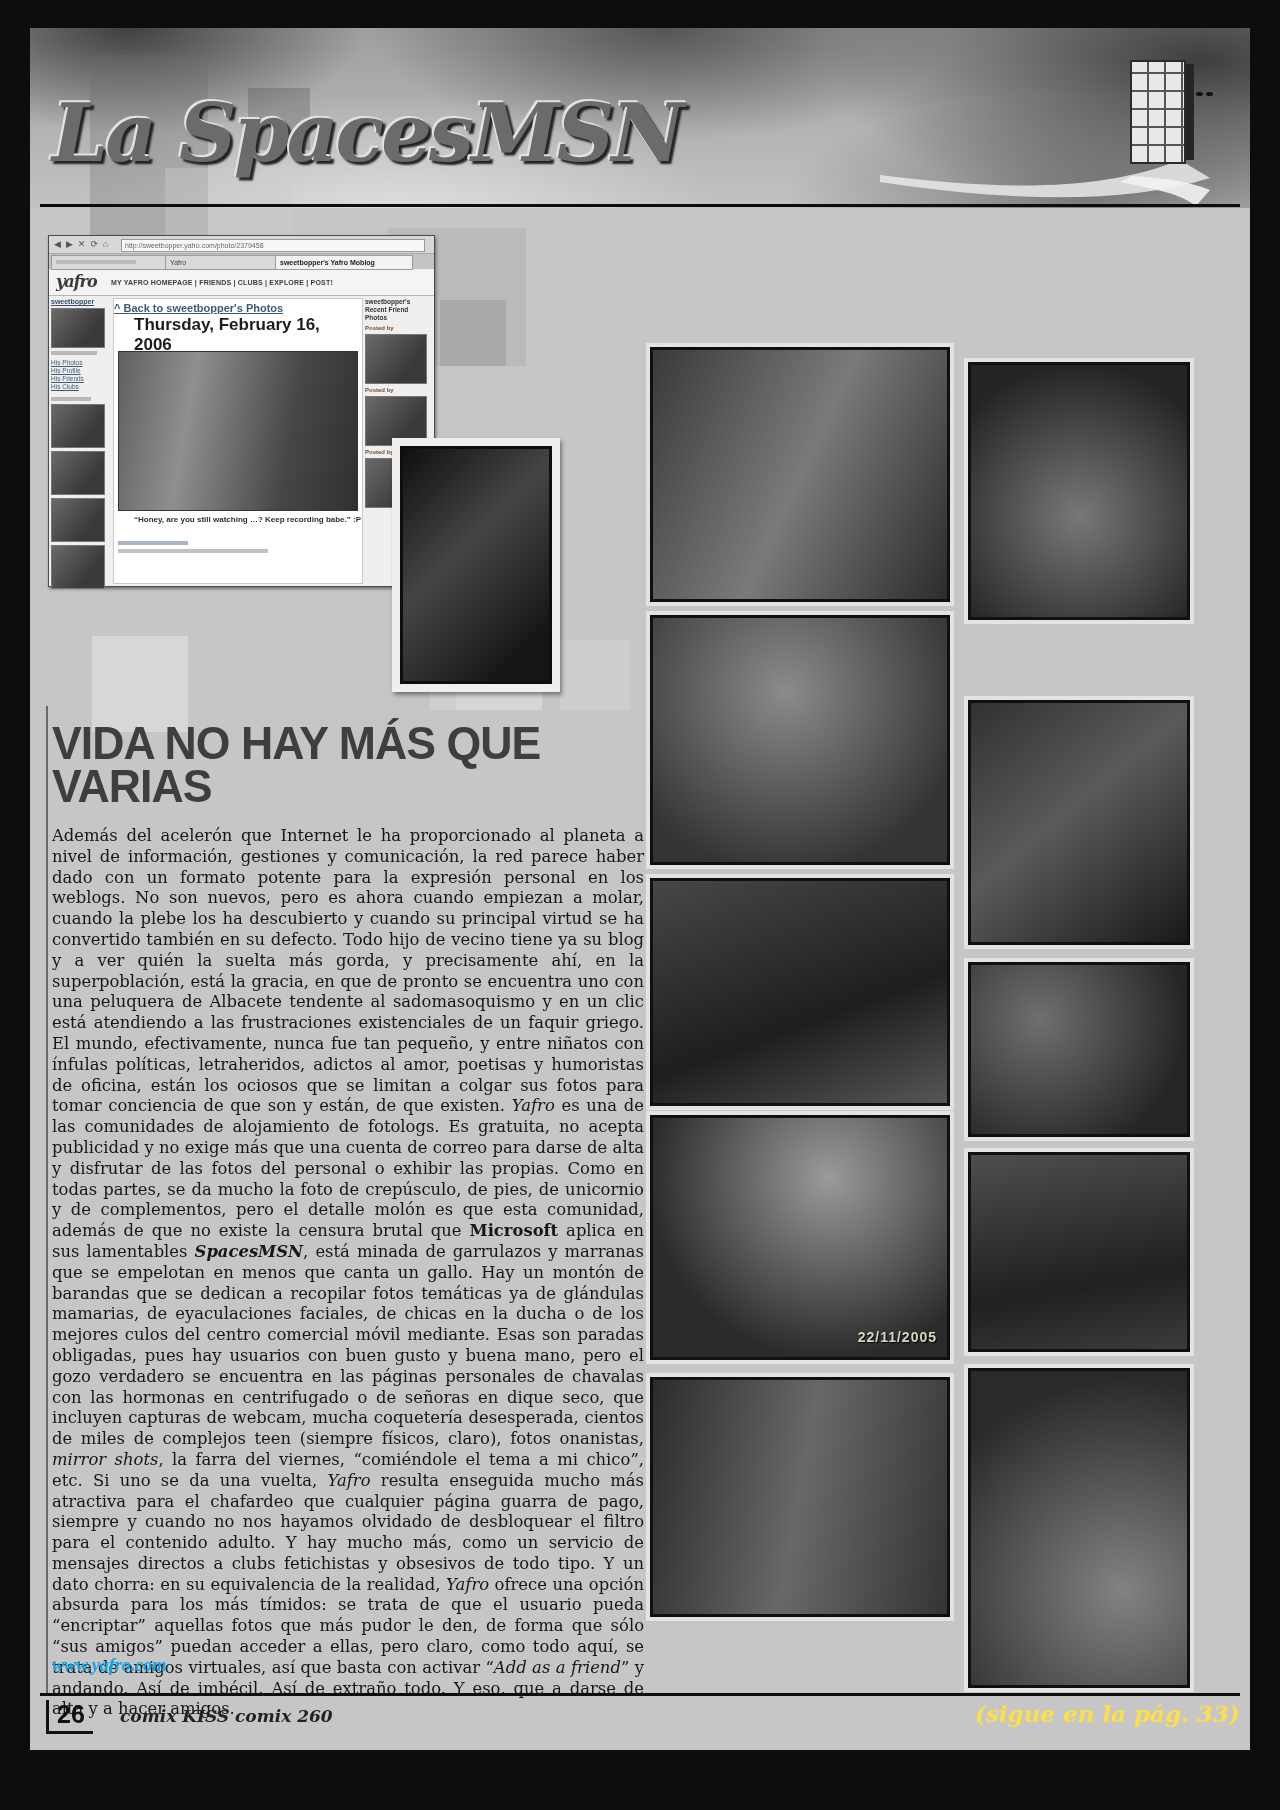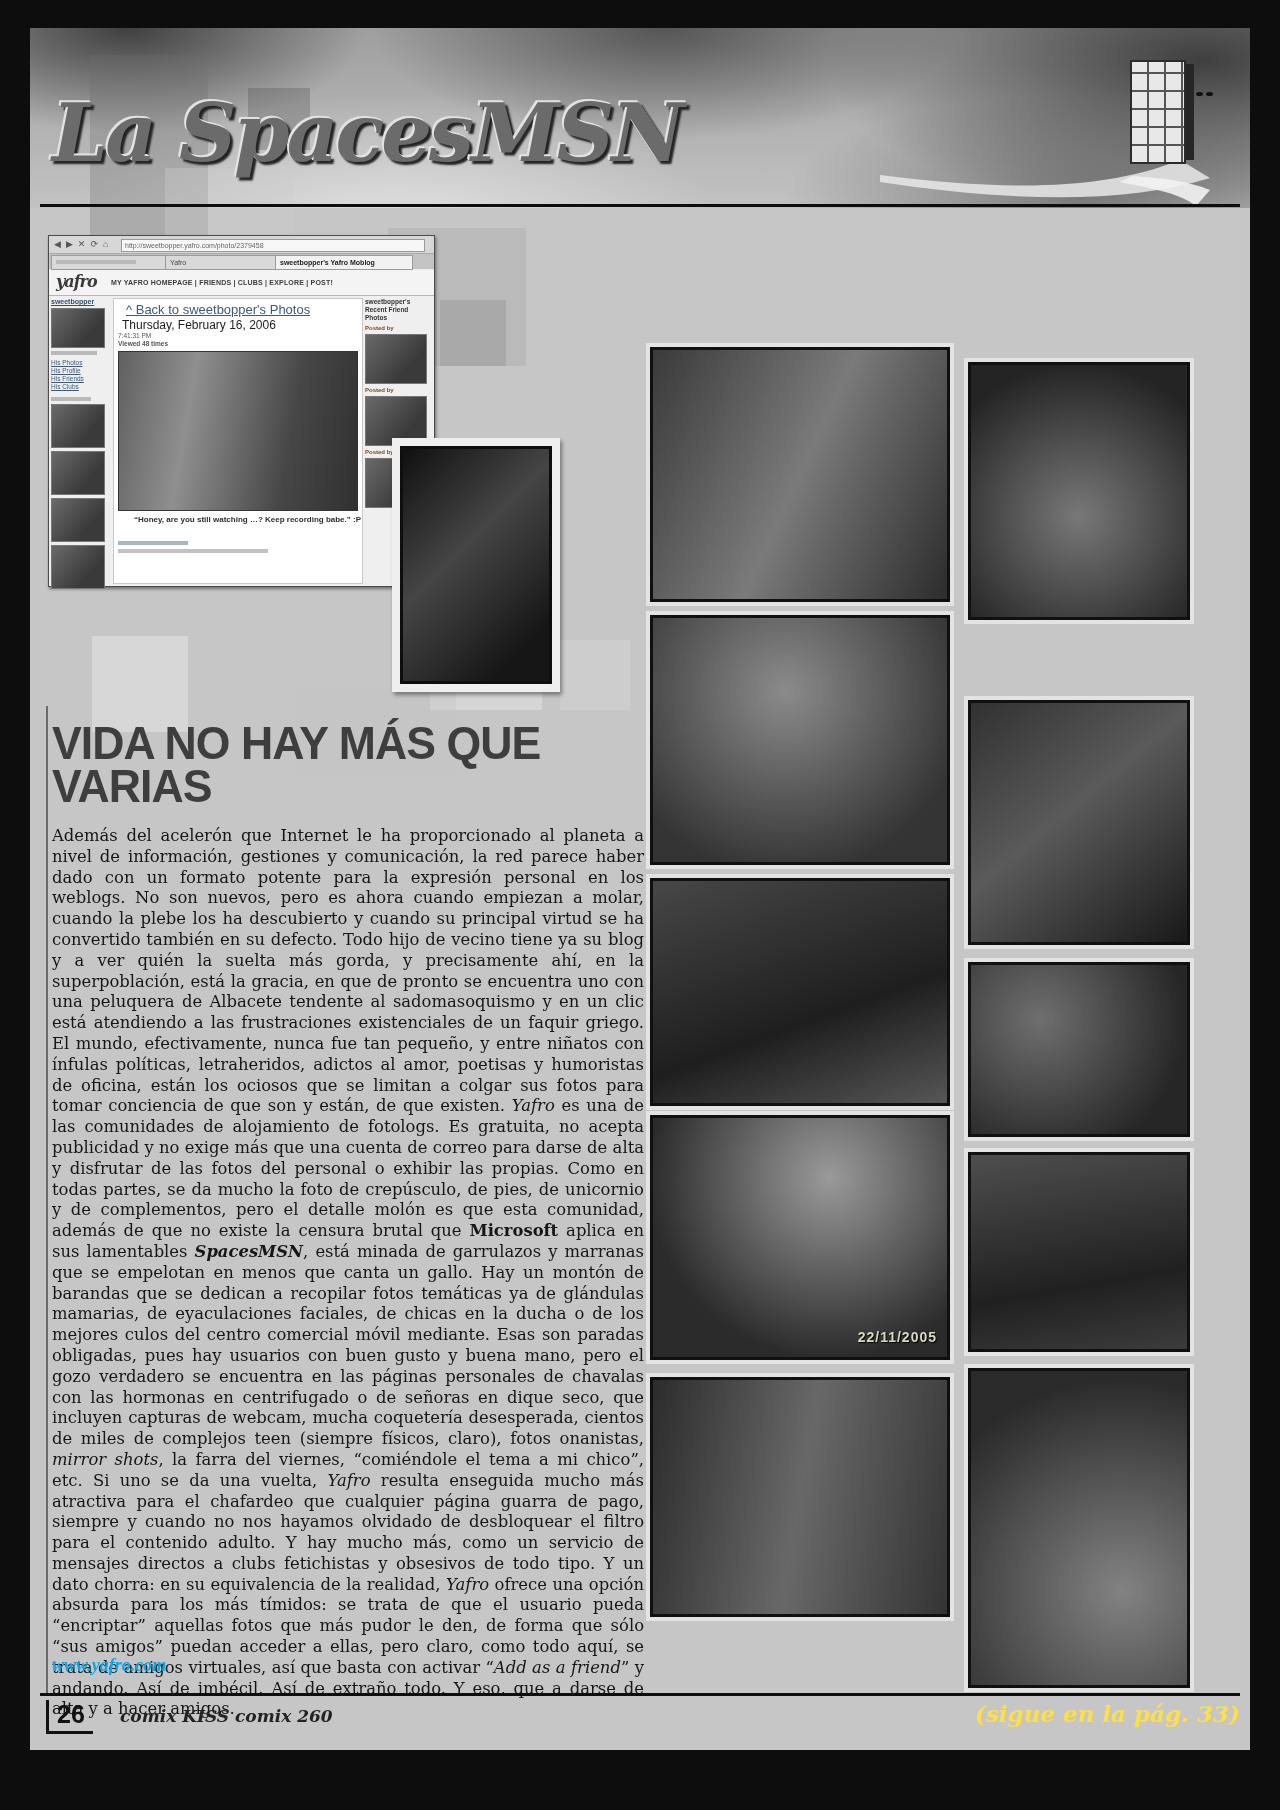--- a/index.html
+++ b/index.html
@@ -62,22 +62,22 @@
   #b-logo{position:absolute;left:7px;top:2px;font-family:"DejaVu Serif",serif;font-weight:bold;font-style:italic;
     font-size:16px;color:#3a3a3a;letter-spacing:-1px;}
   #b-nav{position:absolute;left:62px;top:9px;font-size:7px;font-weight:bold;color:#3c3c3c;letter-spacing:.2px;}
   #b-body{position:absolute;left:0;top:60px;width:100%;height:290px;background:#efefef;}
   #b-side{position:absolute;left:2px;top:2px;width:58px;height:284px;}
   #b-user{font-size:7px;font-weight:bold;color:#33506e;text-decoration:underline;}
   .b-thumb{background:linear-gradient(130deg,#6a6a6a,#3a3a3a 70%);border:1px solid #777;margin-top:3px;}
   .side-link{font-size:6.5px;color:#3e5a77;line-height:8px;text-decoration:underline;}
   .gray-bar{background:#b9b9b9;height:4px;margin-top:3px;}
   #b-main{position:absolute;left:64px;top:2px;width:248px;height:284px;background:#fff;border:1px solid #c9c9c9;}
-  #b-back{font-size:13px;font-weight:normal;color:#3e5a77;text-decoration:underline;margin:3px 0 1px 12px;}
-  #b-date{font-size:12px;font-weight:normal;color:#1d1d1d;margin-left:8px;}
+  #b-back{font-size:11px;font-weight:bold;color:#3e5a77;text-decoration:underline;margin:3px 0 1px 0;}
+  #b-date{font-size:17px;font-weight:bold;color:#1d1d1d;margin-left:20px;}
   .meta{font-size:6.5px;color:#555;margin-left:4px;line-height:8px;}
   #b-photo{position:absolute;left:4px;top:52px;width:238px;height:158px;
     background:linear-gradient(100deg,#606060,#8f8f8f 30%,#474747 70%,#303030);border:1px solid #333;}
   #b-caption{position:absolute;left:4px;top:216px;width:238px;font-size:8px;font-weight:bold;color:#2e2e2e;line-height:10px;margin-left:16px;}
   #b-share{position:absolute;left:4px;top:242px;width:70px;height:4px;background:#a8b6c4;}
   #b-link{position:absolute;left:4px;top:250px;width:150px;height:4px;background:#c2c2c2;}
   #b-right{position:absolute;left:316px;top:2px;width:66px;height:284px;}
   #b-right-title{font-size:6.5px;font-weight:bold;color:#333;line-height:8px;}
   .posted{font-size:6px;font-weight:bold;color:#7a4a22;margin-top:3px;}
 

